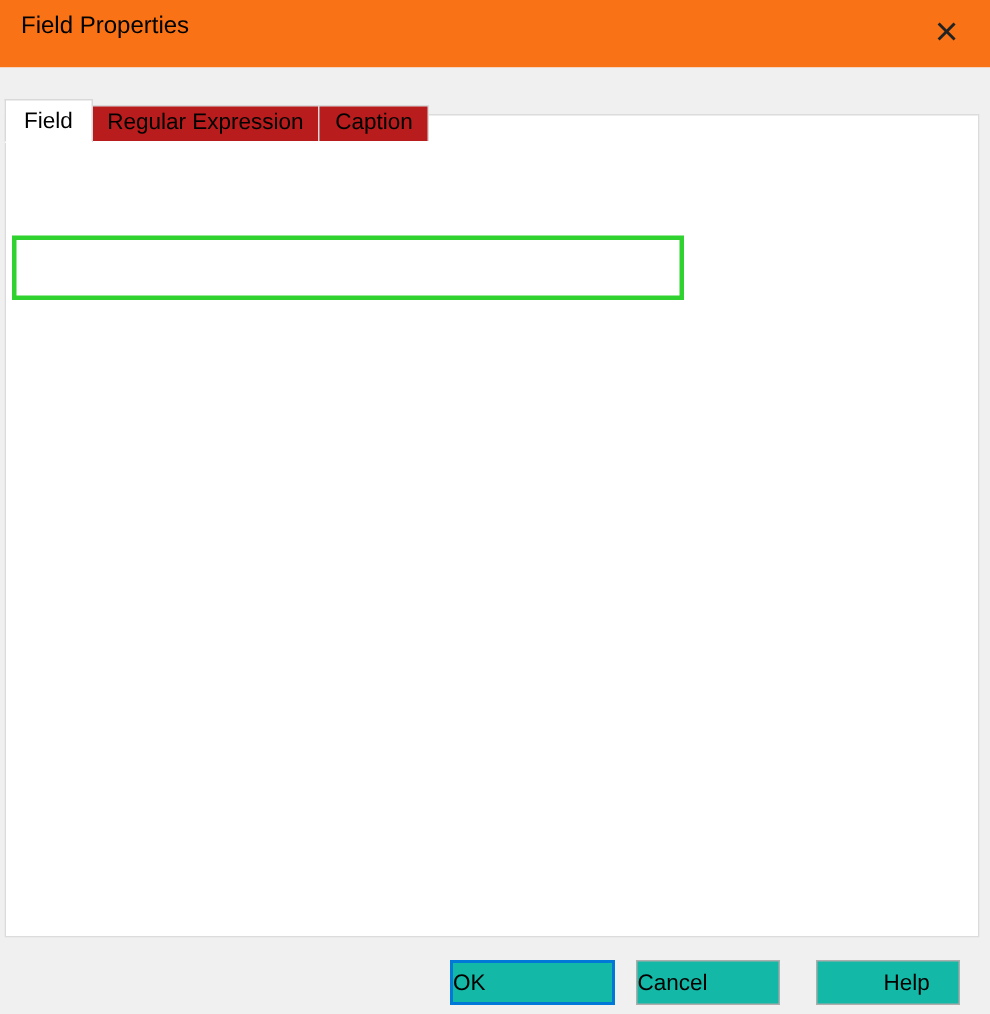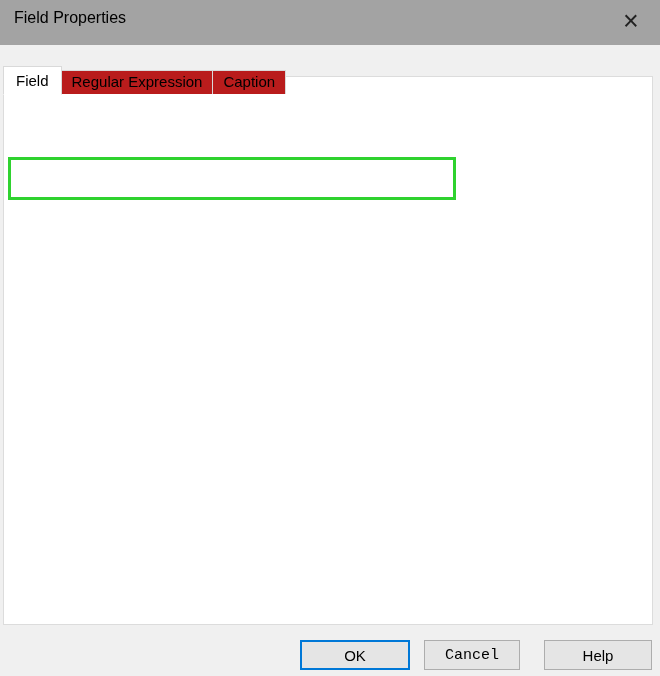--- a/index.html
+++ b/index.html
@@ -6,21 +6,21 @@
   html,body { width:660px; height:676px; }
   body {
     font-family: "Liberation Sans", sans-serif;
     font-size: 15px;
     color: #000;
     background: #ffffff;
     position: relative;
     overflow: hidden;
   }
   
-  .titlebar { position:absolute; left:0; top:0; width:660px; height:45px; background:#a3a3a3; }
+  .titlebar { position:absolute; left:0; top:0; width:660px; height:45px; background:#f97316; }
   .title-text { position:absolute; left:14px; top:9px; font-size:16px; }
   .close-btn {
     position:absolute; right:8px; top:2px; width:42px; height:38px;
     display:flex; align-items:center; justify-content:center;
     font-size:27px; font-weight:300; color:#222; cursor:default; background:transparent; border:none;
   }
   
   .dialog-bg { position:absolute; left:0; top:45px; width:660px; height:631px; background:#f0f0f0; }
   
   .tabs { position:absolute; left:3px; top:66px; display:flex; align-items:flex-end; z-index:3; }
@@ -72,28 +72,28 @@
   .cb.disabled .cb-box { border-color:#c9c9c9; }
   .cb.disabled .cb-label { color:#9f9f9f; }
   
   .info-box {
     position:absolute; left:20px; top:448px; width:589px; height:64px;
     background:#fff; border:1px solid #7a7a7a; padding:3px 6px 0 6px;
     line-height:19px; white-space:nowrap; overflow:hidden;
   }
   
   .btn {
-    position:absolute; top:640px; height:30px; background:#e5e5e5;
-    border:1px solid #adadad; text-align:center; line-height:27px;
+    position:absolute; top:640px; height:30px; background:#14b8a6;
+    border:1px solid #adadad; text-align:left; line-height:27px;
     font-family:"Liberation Sans", sans-serif; font-size:15px; cursor:default;
   }
   .btn.default { border:2px solid #0078d7; line-height:25px; }
   #btn-ok { left:300px; width:110px; }
-  #btn-cancel { left:424px; width:96px;font-family:Liberation Mono, monospace; }
-  #btn-help { left:544px; width:108px; }
+  #btn-cancel { left:424px; width:96px; }
+  #btn-help { left:544px; width:96px;padding-left:44px; }
 </style>
 </head>
 <body>
 
 <div class="titlebar">
   <div class="title-text">Field Properties</div>
   <button class="close-btn">×</button>
 </div>
 
 <div class="dialog-bg"></div>

